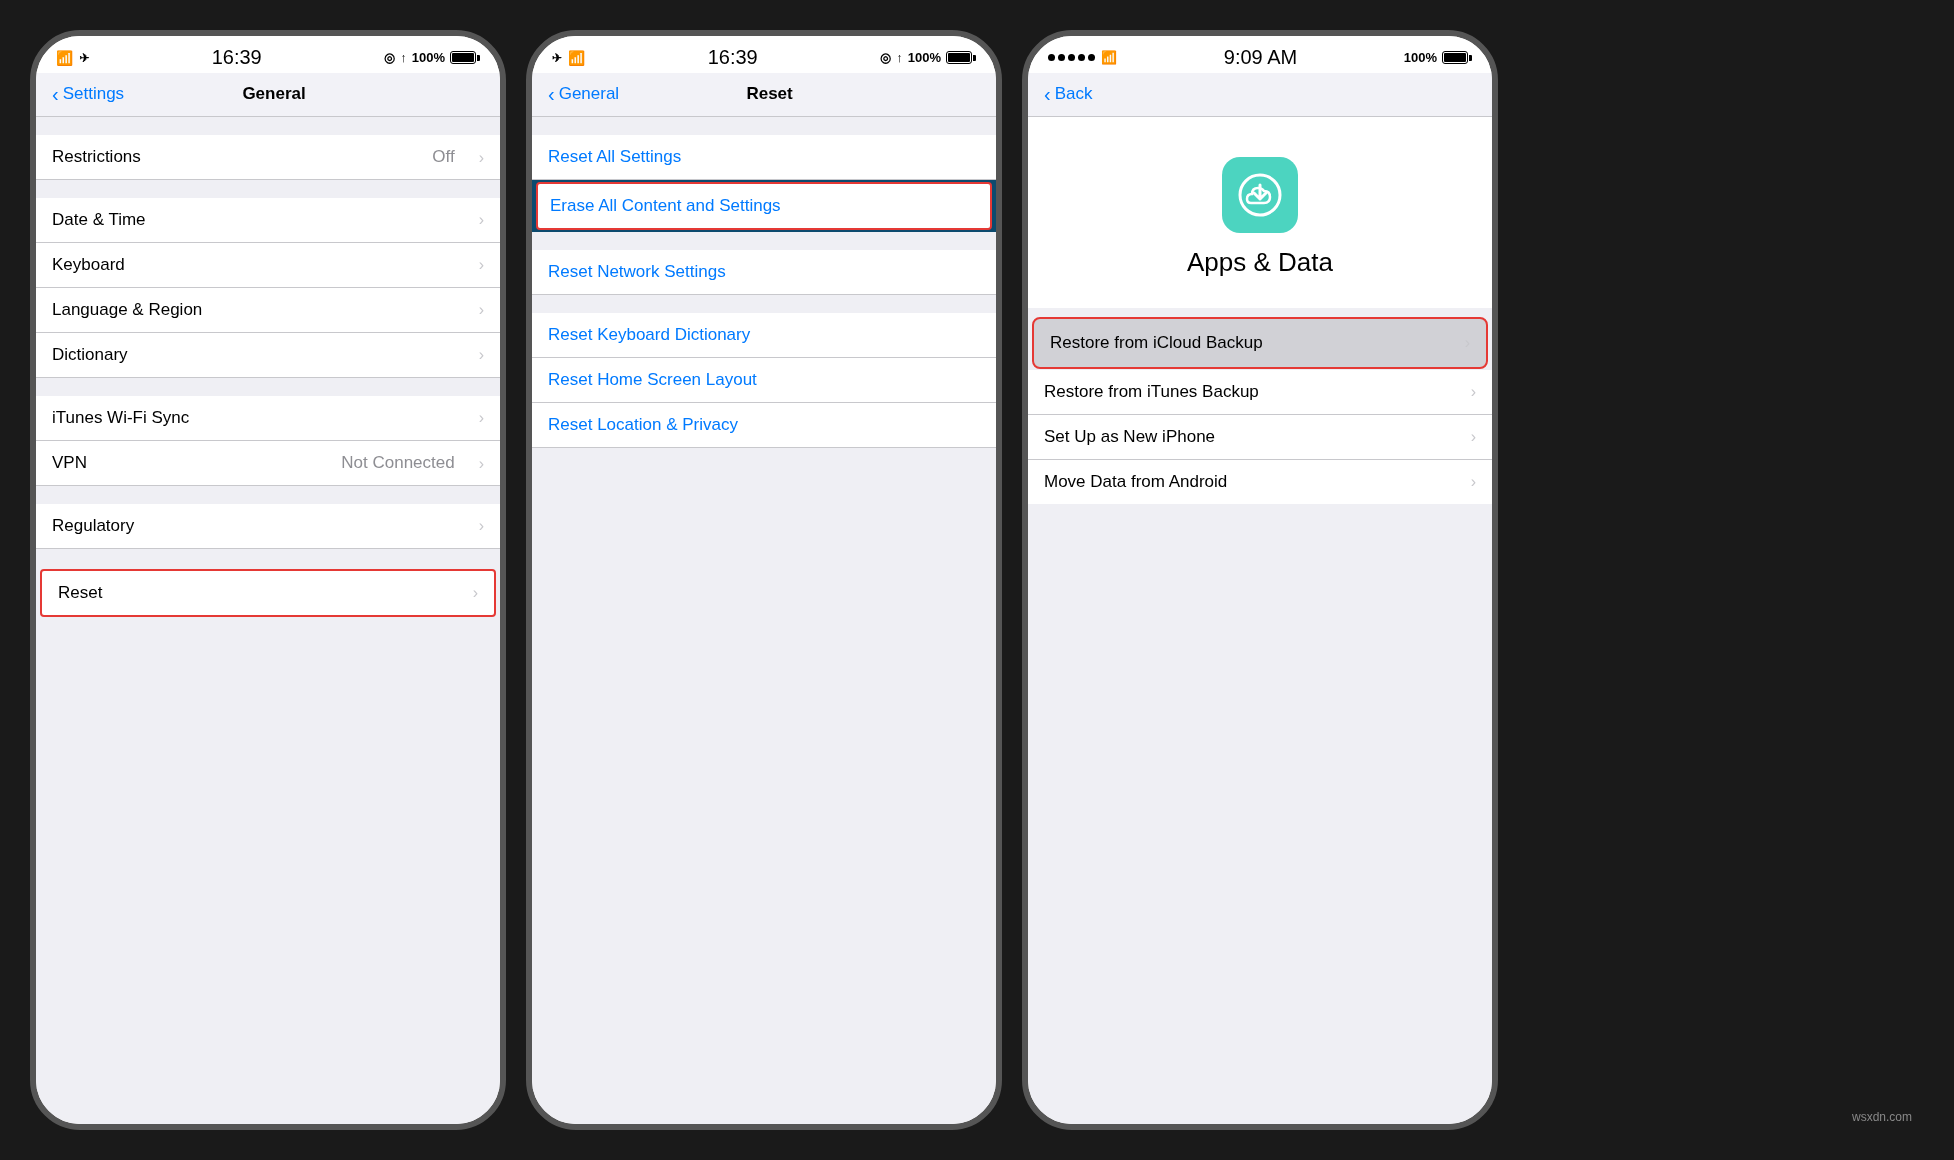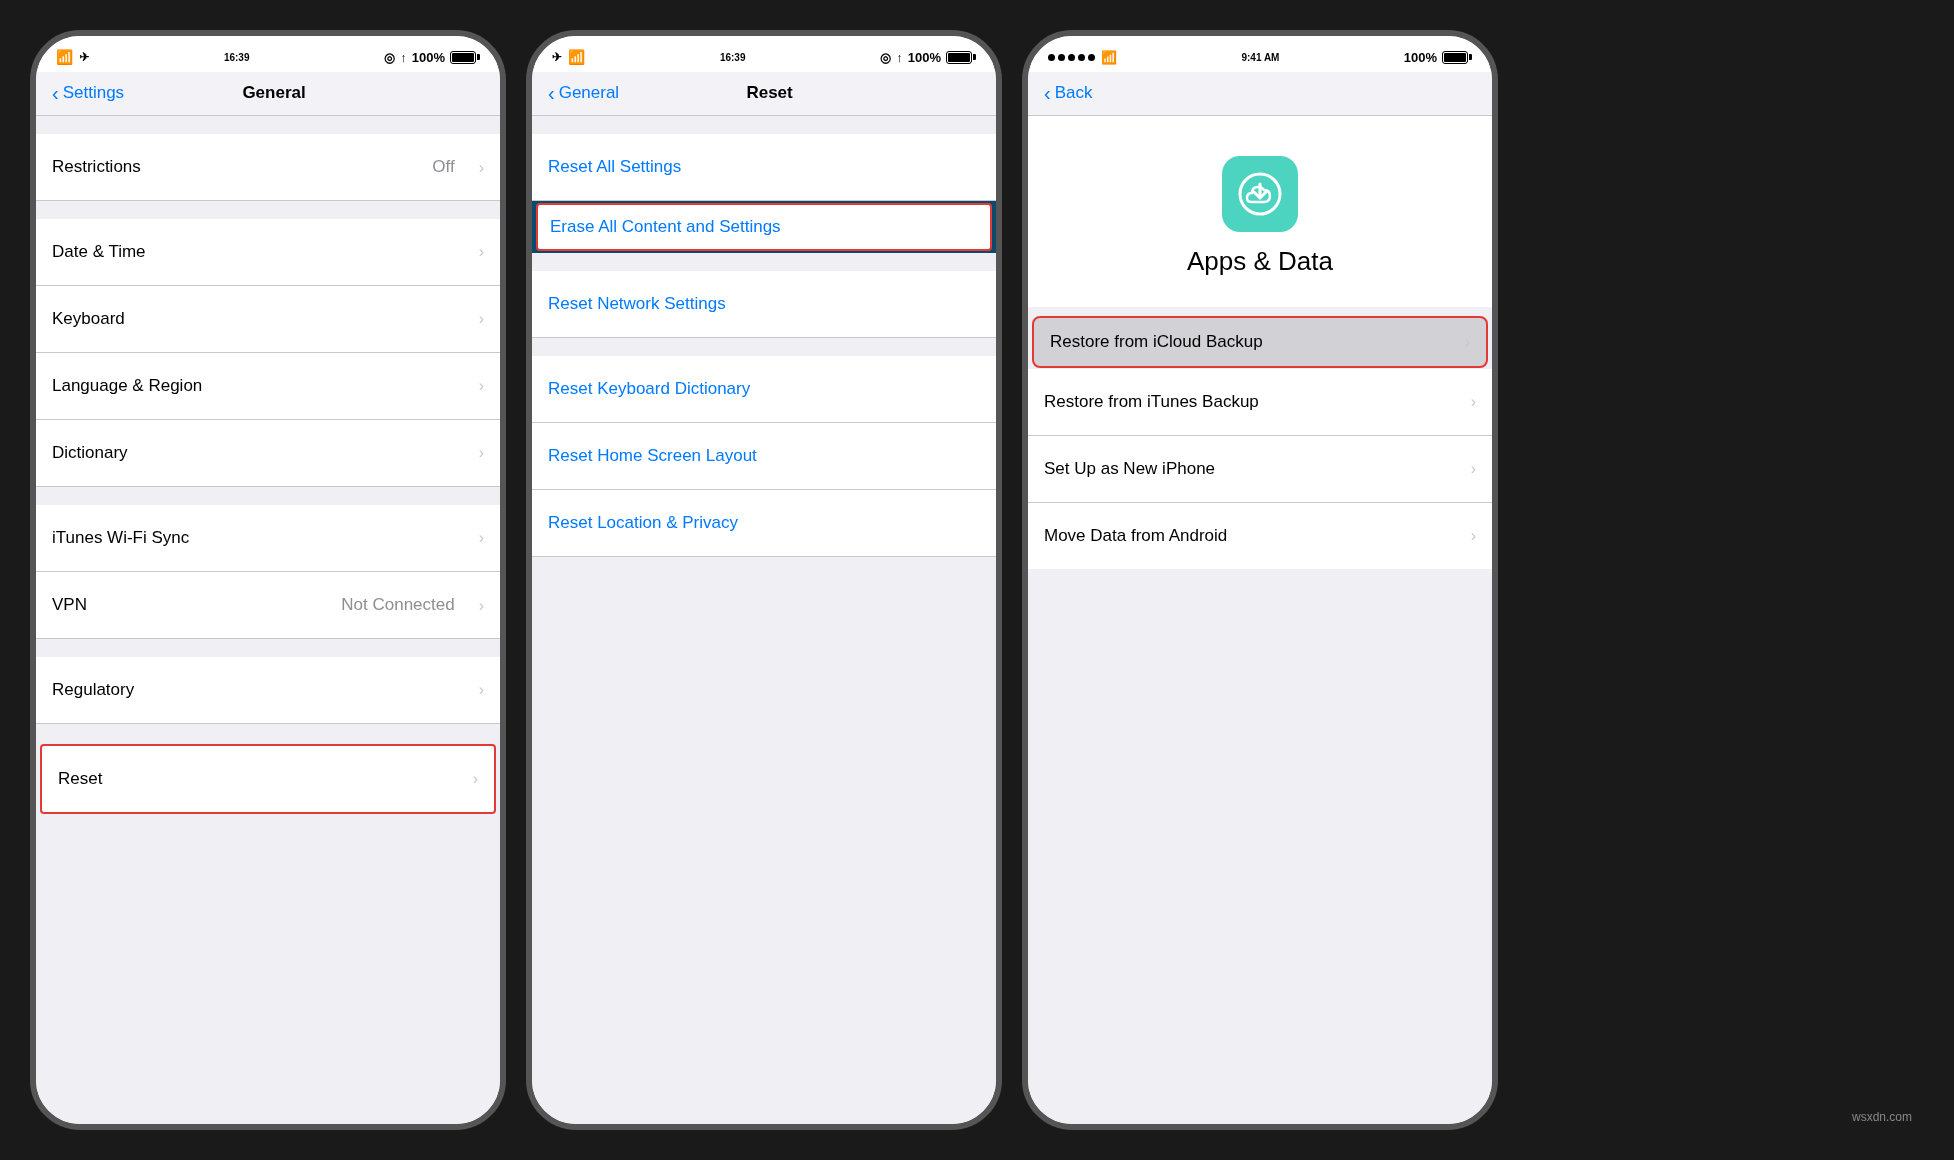--- a/index.html
+++ b/index.html
@@ -42,21 +42,21 @@
       justify-content: space-between;
       align-items: center;
       padding: 10px 20px 4px 20px;
       background: #fff;
       font-size: 14px;
       font-weight: 600;
       min-height: 36px;
     }
     .status-left { display: flex; align-items: center; gap: 6px; }
     .status-right { display: flex; align-items: center; gap: 5px; font-size: 13px; }
-    .status-center { font-size: 10px; font-weight: 700; }
+    .status-center { font-size: 20px; font-weight: 400; }
     
     .signal-dots { display: flex; gap: 3px; }
     .signal-dot {
       width: 7px; height: 7px; border-radius: 50%; background: #000;
     }
     
     .battery {
       display: flex; align-items: center;
     }
     .battery-body {
@@ -107,21 +107,21 @@
       background: #efeff4;
     }
     .section-gap-small {
       height: 8px;
       background: #efeff4;
     }
     .list-item {
       display: flex;
       align-items: center;
       justify-content: space-between;
-      padding: 23px 16px;
+      padding: 12px 16px;
       background: #fff;
       border-bottom: 0.5px solid #c8c8cc;
       min-height: 44px;
     }
     .list-item:last-child { border-bottom: none; }
     .list-item-label {
       font-size: 17px;
       color: #000;
     }
     .list-item-value {
@@ -380,21 +380,21 @@
       <div class="status-left">
         <div class="signal-dots">
           <div class="signal-dot"></div>
           <div class="signal-dot"></div>
           <div class="signal-dot"></div>
           <div class="signal-dot"></div>
           <div class="signal-dot"></div>
         </div>
         <span style="font-size:13px;">📶</span>
       </div>
-      <div class="status-center">9:41 AM</div>
+      <div class="status-center">9:09 AM</div>
       <div class="status-right">
         <span>100%</span>
         <div class="battery">
           <div class="battery-body">
               <div class="battery-fill" style="width:100%;"></div>
             </div>
           <div class="battery-tip"></div>
         </div>
       </div>
     </div>

